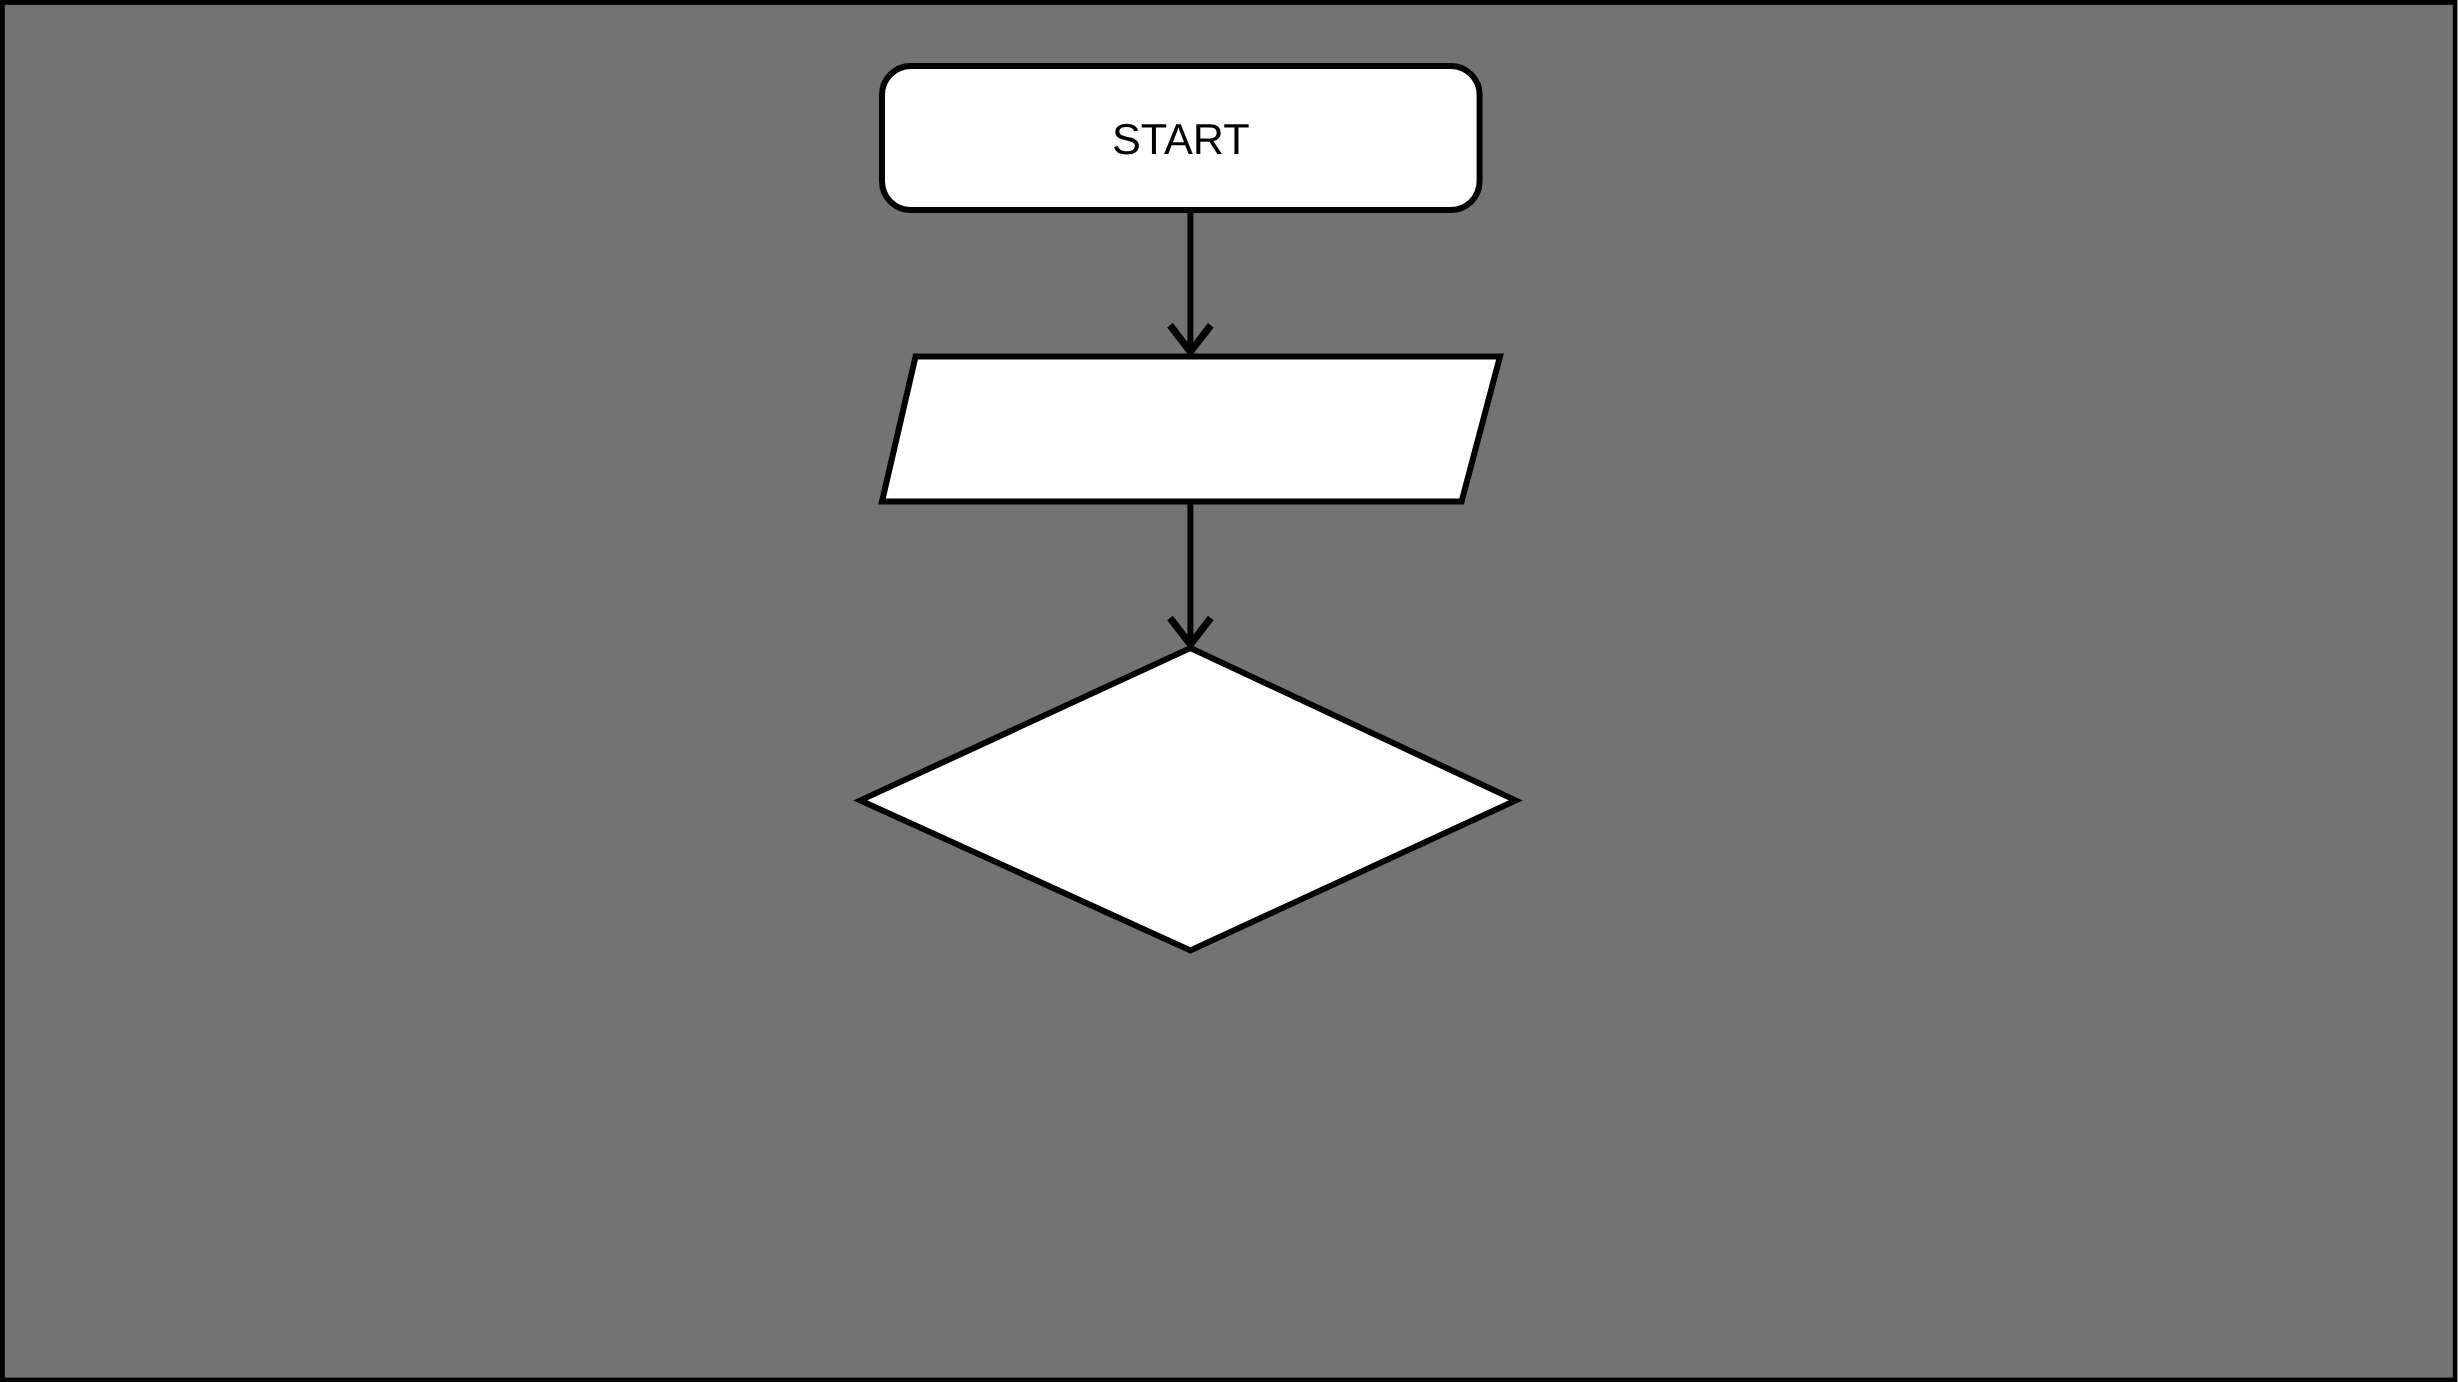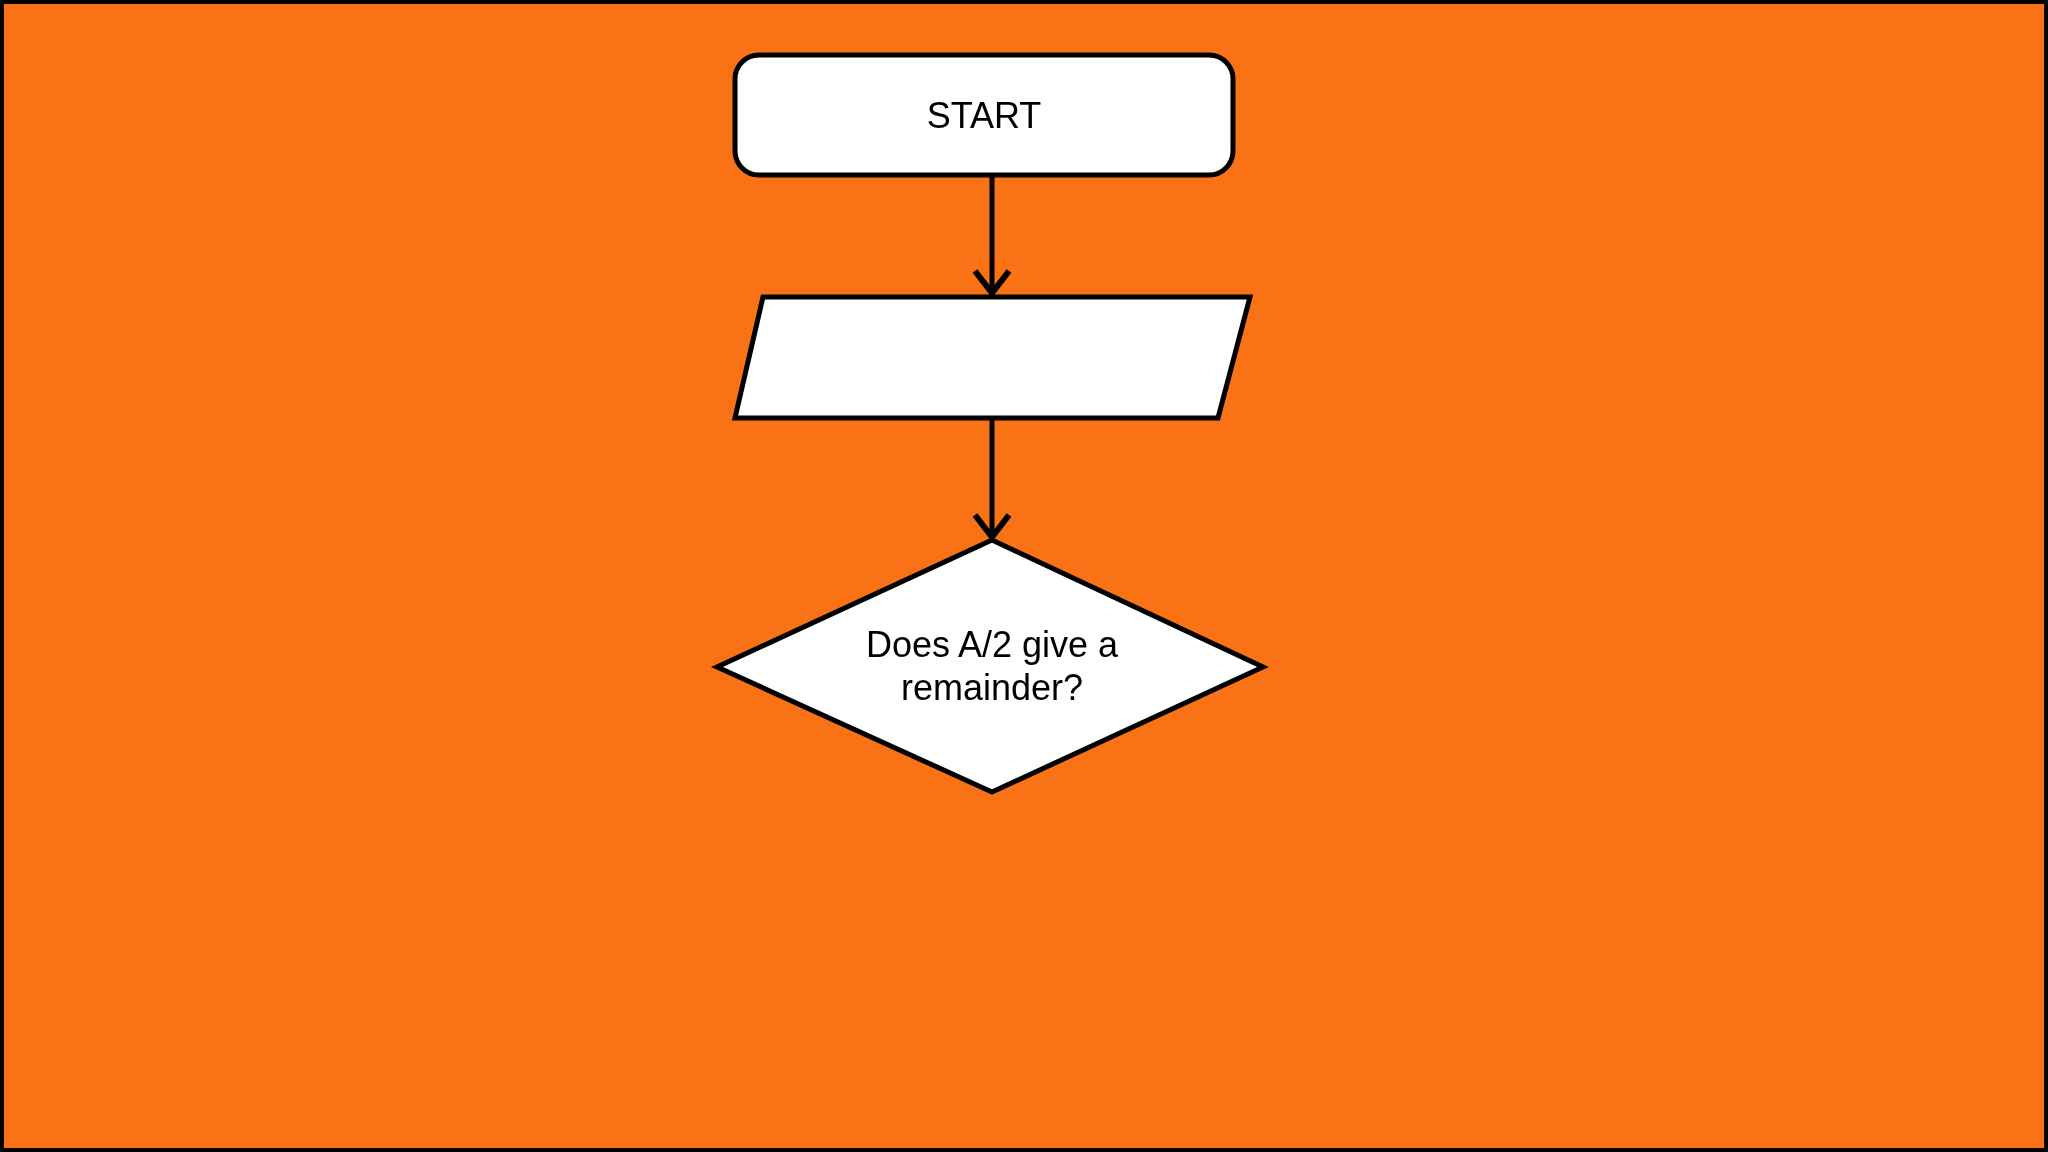--- a/index.html
+++ b/index.html
@@ -1,21 +1,21 @@
 <!DOCTYPE html>
 <html><head>
 <meta charset="utf-8">
 <style>
   * { margin: 0; padding: 0; box-sizing: border-box; }
   html, body { background: #ffffff; }
   .canvas {
     position: relative;
     width: 2048px;
     height: 1152px;
-    background: #f97316;
+    background: #737373;
     font-family: "Liberation Sans", sans-serif;
     overflow: hidden;
     padding-left: 16px;
   }
   .frame {
     position: absolute;
     inset: 0;
     border: 4px solid #000000;
     pointer-events: none;
   }
@@ -58,19 +58,15 @@
     <polyline points="975,515 992,537 1009,515" fill="none" stroke="#000000" stroke-width="6"></polyline>
 
     <polygon points="992,540 1263,667 992,792 717,667" fill="#ffffff" stroke="#000000" stroke-width="5"></polygon>
   </svg>
 
   <div class="node-label label-start">
     <span>START</span>
   </div>
 
 
-  <div class="node-label label-decision">
-    <span>Does A/2 give a</span>
-    <span>remainder?</span>
-  </div>
 
   <div class="frame"></div>
 </div>
 
 </body></html>

